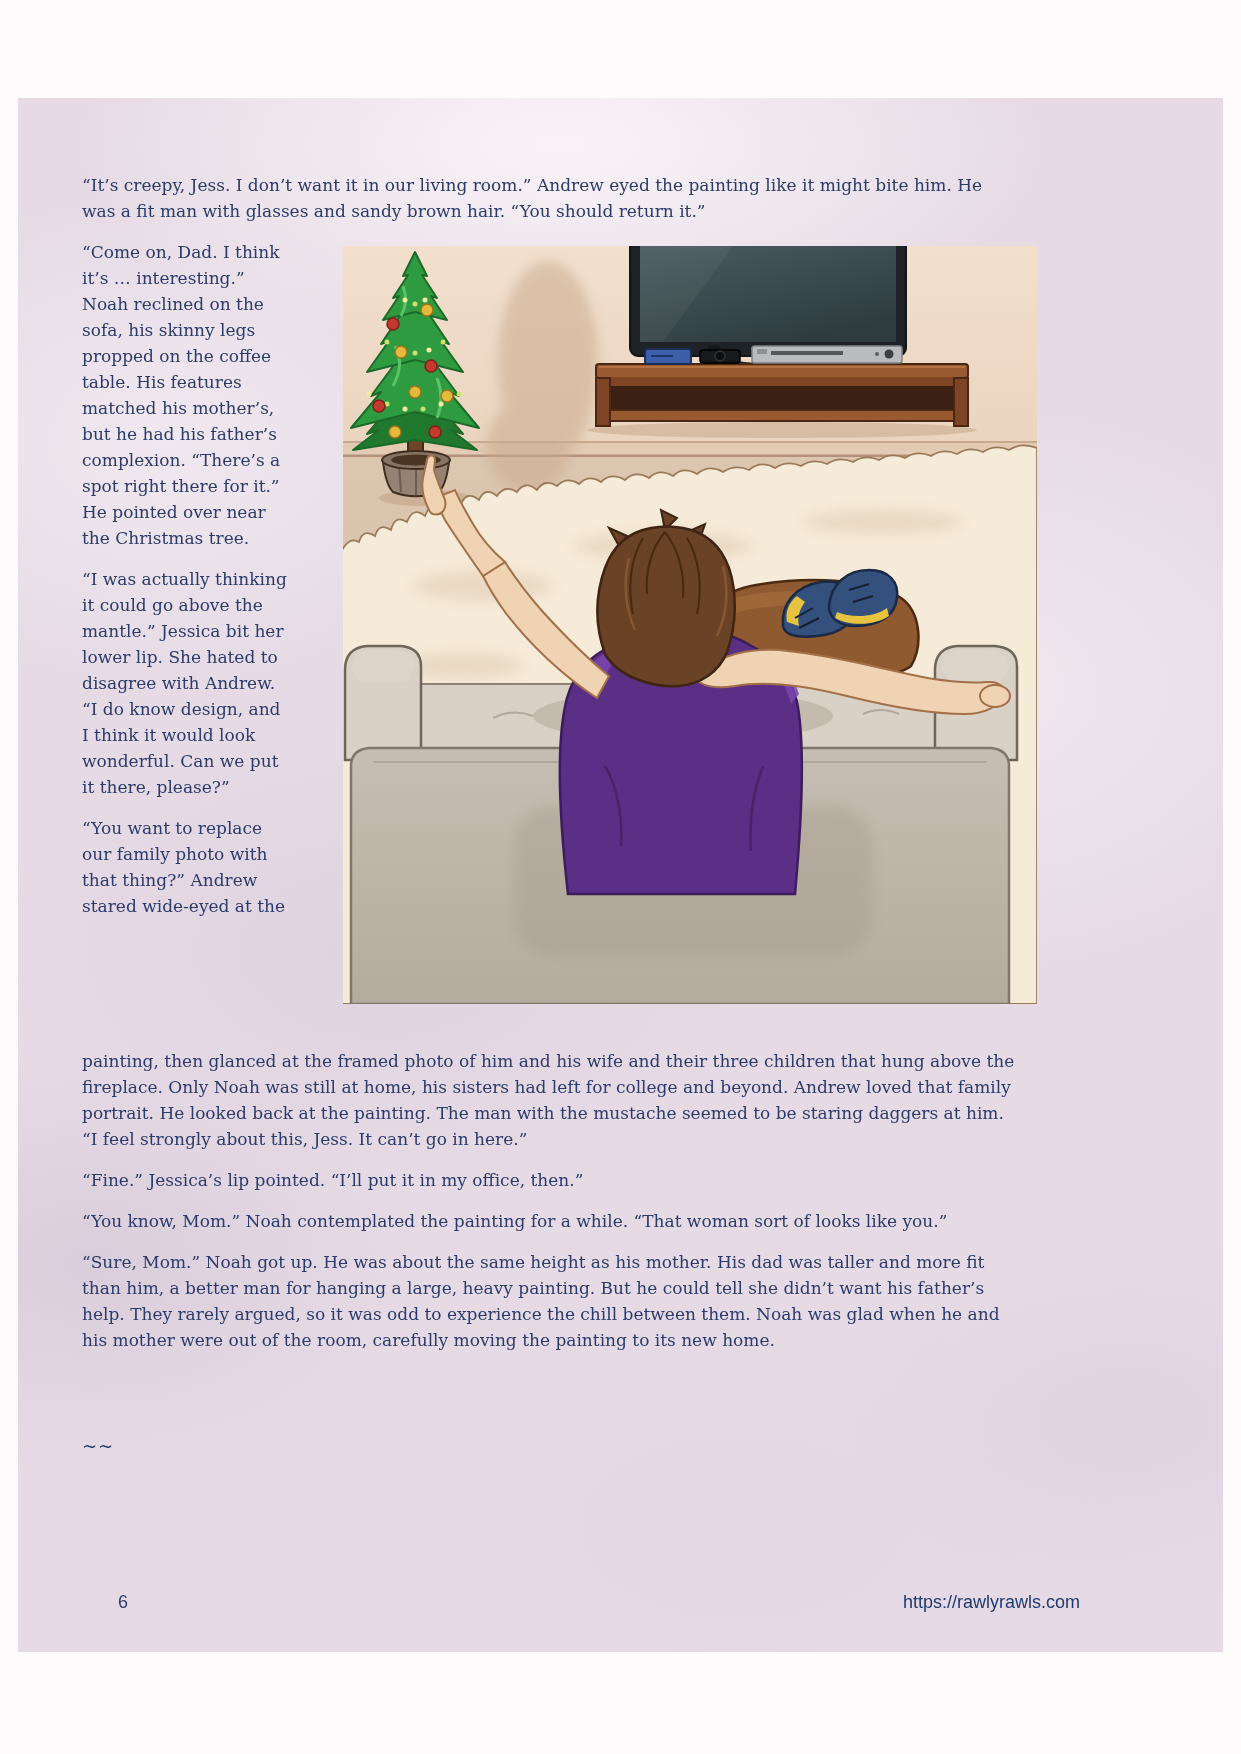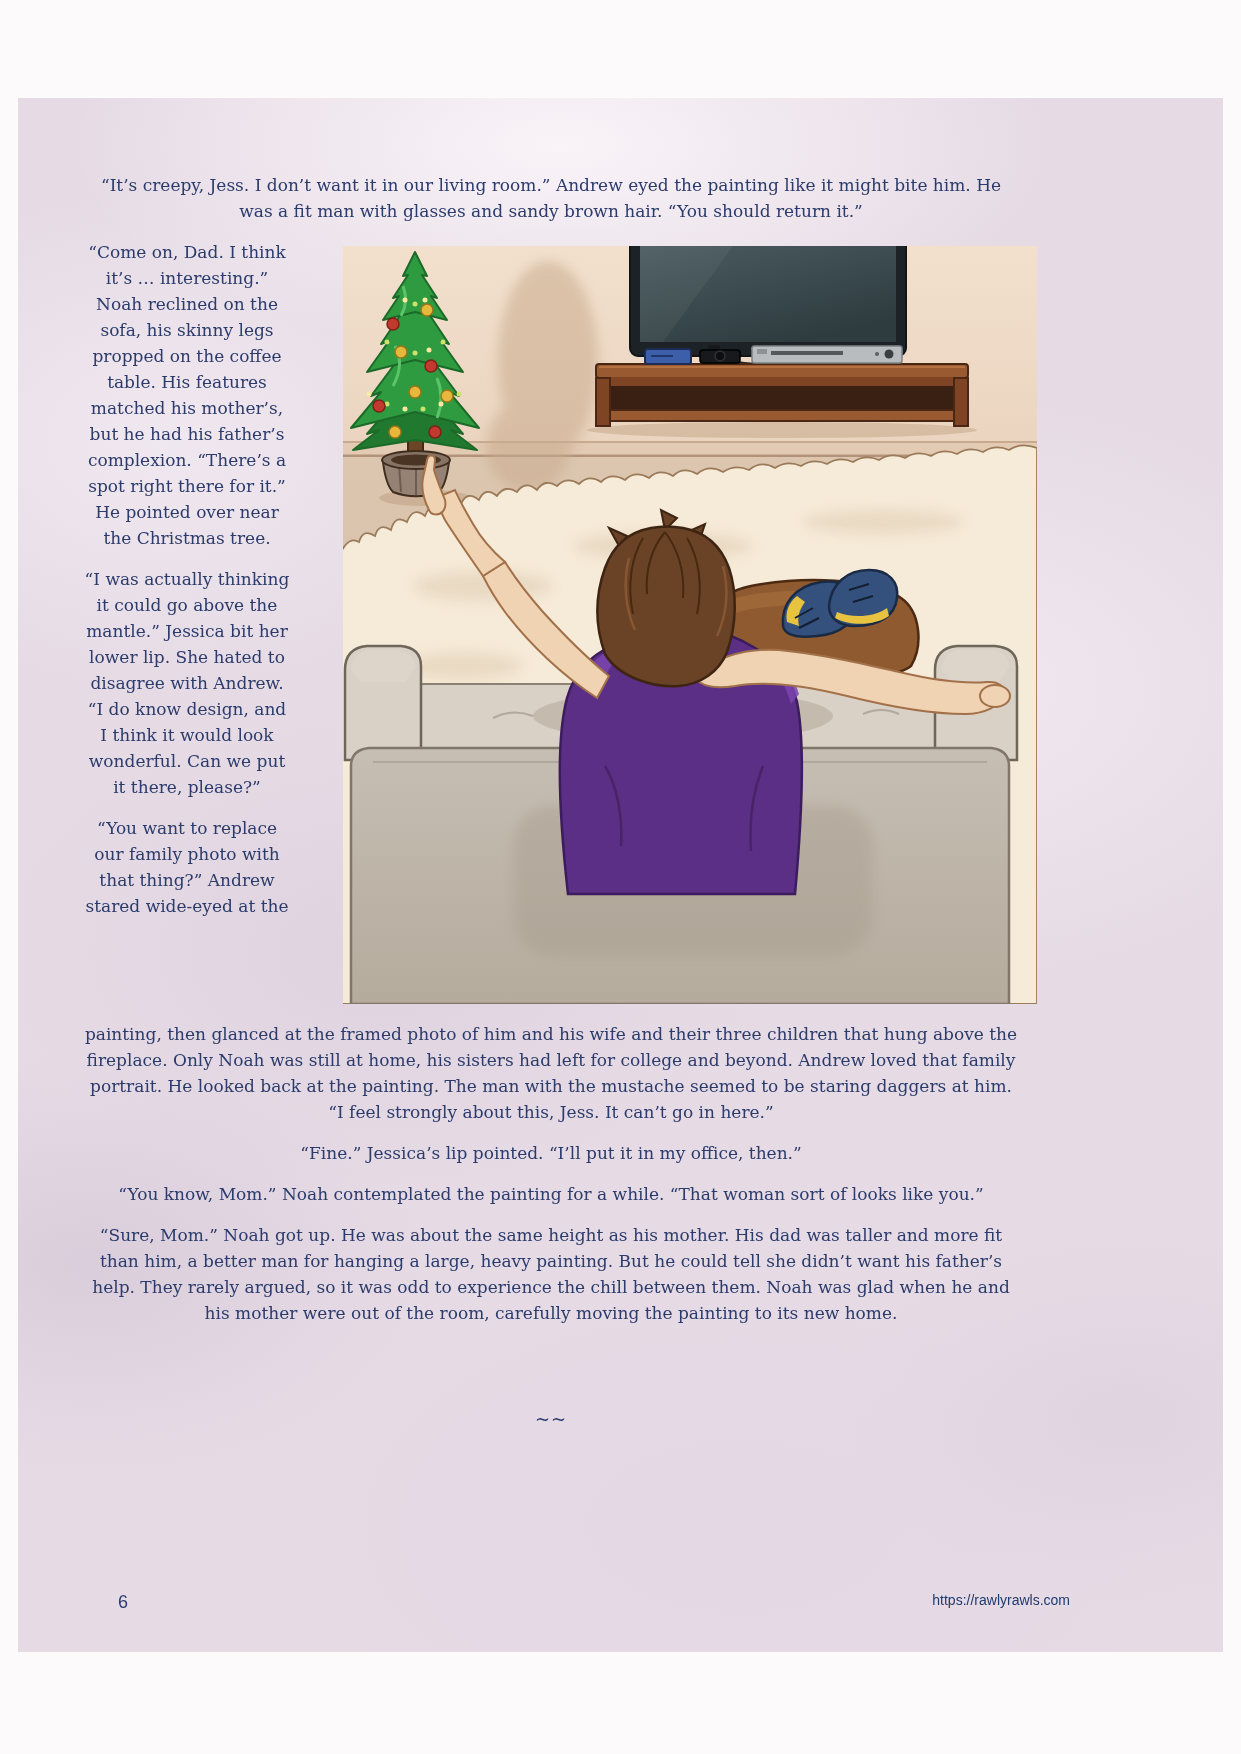--- a/index.html
+++ b/index.html
@@ -13,41 +13,40 @@
     overflow:hidden;
     background:
       radial-gradient(700px 300px at 45% 3%,  rgba(253,248,252,.85), rgba(253,248,252,0) 70%),
       radial-gradient(500px 360px at 12% 22%, rgba(248,242,248,.55), rgba(248,242,248,0) 70%),
       radial-gradient(620px 420px at 78% 38%, rgba(250,244,250,.50), rgba(250,244,250,0) 70%),
       radial-gradient(560px 340px at 30% 55%, rgba(214,200,216,.45), rgba(214,200,216,0) 70%),
       radial-gradient(480px 300px at 6% 75%,  rgba(206,192,210,.50), rgba(206,192,210,0) 70%),
       radial-gradient(640px 360px at 60% 92%, rgba(224,212,226,.55), rgba(224,212,226,0) 72%),
       radial-gradient(420px 260px at 92% 85%, rgba(216,202,218,.45), rgba(216,202,218,0) 70%),
       #e6dbe5;
-    text-align: center;
   }
   .content{
     padding:74px 203px 0 64px;
     color:var(--text-color,#2b3b6b);
     font-size:17px;line-height:26px;
   }
   .content p{margin:0 0 15px 0;}
   figure.illustration{
     float:right;width:694px;height:758px;
     margin:7px -17px 0 51px;padding:0;
   }
-  p.after-figure{clear:right;padding-top:17px;}
+  p.after-figure{clear:right;padding-top:44px;}
   p.tilde{margin-top:80px;font-size:18px;letter-spacing:1px;}
   .footer-pagenum{
     position:absolute;left:100px;top:1494px;
     font-family:"Liberation Sans",sans-serif;font-size:18px;color:#2b3b6b;
   }
   .footer-url{
-    position:absolute;right:153px;top:1494px;
-    font-family:"Liberation Sans",sans-serif;font-size:14px;color:#1f3a6e;
+    position:absolute;right:143px;top:1494px;
+    font-family:"Liberation Sans",sans-serif;font-size:18px;color:#1f3a6e;
     text-decoration:none;
   }
 </style>
 </head>
 <body>
 
 <div class="page">
   <div class="content">
 
     <p>“It’s creepy, Jess. I don’t want it in our living room.” Andrew eyed the painting like it might bite him. He was a fit man with glasses and sandy brown hair. “You should return it.”</p>

